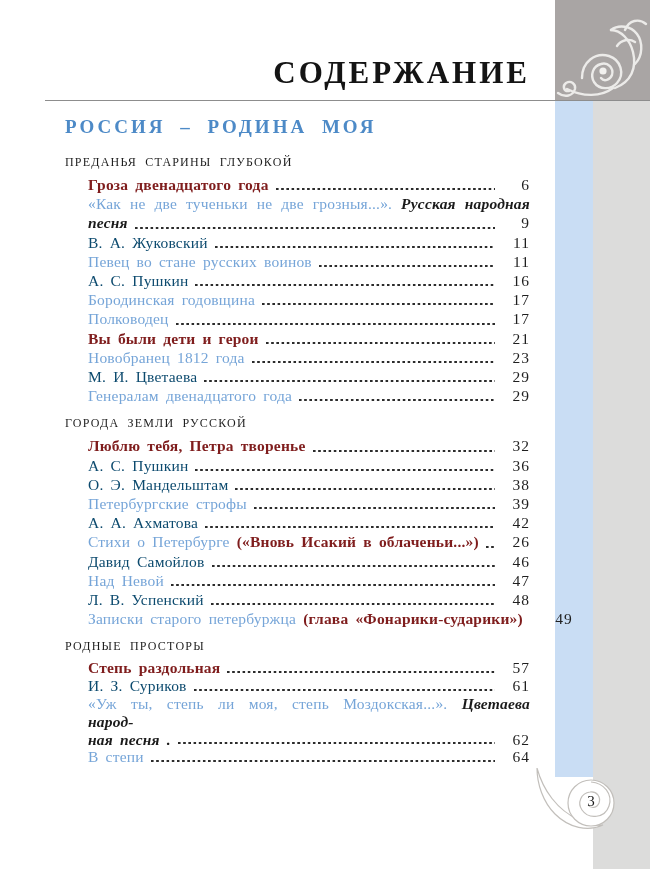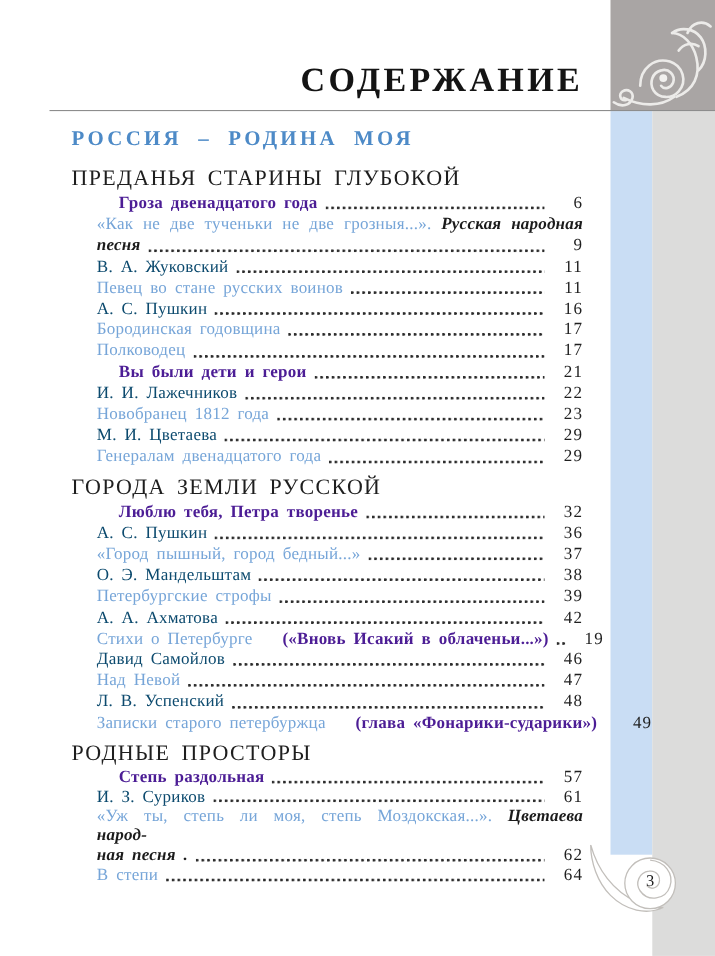--- a/index.html
+++ b/index.html
@@ -27,41 +27,41 @@
     font-size:31px;line-height:38px;font-weight:bold;letter-spacing:3px;color:#141414;
   }
   .part-title{
     margin:22px 0 0 0;text-align:left;
     font-size:19px;line-height:26px;font-weight:bold;letter-spacing:3px;word-spacing:7px;
     color:var(--accent-blue,#4d8ac7);
   }
   .section{margin-top:8px;}
   .section:first-child{margin-top:12px;}
   .sec-header{
-    font-size:20px;line-height:20px;letter-spacing:1.2px;word-spacing:4px;
+    font-size:12px;line-height:20px;letter-spacing:1.2px;word-spacing:4px;
     color:#1e1e1e;margin-bottom:3px;
   }
   .entries{padding-left:23px;}
   .entry{display:flex;line-height:19.2px;font-size:15.5px;}
   .section:nth-child(3) .entry{line-height:17.8px;}
   .entry .txt{white-space:nowrap;word-spacing:3px;letter-spacing:0.2px;}
   .entry.justify .txt{
     flex:1;white-space:normal;display:block;
     text-align:justify;text-align-last:justify;
   }
   .dots{
     flex:1;align-self:flex-end;height:4px;margin:0 5px 3px 7px;min-width:8px;
     background-image:radial-gradient(circle at 1.2px 2px,#2b2b2b 1.1px,transparent 1.45px);
     background-size:5.2px 4px;background-repeat:repeat-x;background-position:left bottom;
   }
   .entry.noleader .dots{background:none;}
   .pg{flex:0 0 30px;text-align:right;letter-spacing:1px;}
   
   .seg.plain{color:#0c4a6e;}
-  .seg.bold{color:#4c1d95;font-weight:bold;margin-left:20px;}
+  .seg.bold{color:#7f1d1d;font-weight:bold;}
   .seg.blue{color:var(--entry-blue,#76a5d8);margin-top:16px;}
   .seg.bold-italic{font-weight:bold;font-style:italic;color:#1b1b1b;}
 </style>
 </head>
 <body>
 
 <div class="top-gray-block"></div>
 <div class="strip-blue"></div>
 <div class="strip-gray"></div>
 <div class="title-rule"></div>
@@ -130,25 +130,20 @@
             <span class="txt"><span class="seg blue">Полководец</span></span>
             <span class="dots"></span>
             <span class="pg">17</span>
           </div>
           <div class="entry">
             <span class="txt"><span class="seg bold">Вы были дети и герои</span></span>
             <span class="dots"></span>
             <span class="pg">21</span>
           </div>
           <div class="entry">
-            <span class="txt"><span class="seg plain">И. И. Лажечников</span></span>
-            <span class="dots"></span>
-            <span class="pg">22</span>
-          </div>
-          <div class="entry">
             <span class="txt"><span class="seg blue">Новобранец 1812 года</span></span>
             <span class="dots"></span>
             <span class="pg">23</span>
           </div>
           <div class="entry">
             <span class="txt"><span class="seg plain">М. И. Цветаева</span></span>
             <span class="dots"></span>
             <span class="pg">29</span>
           </div>
           <div class="entry">
@@ -165,43 +160,38 @@
             <span class="txt"><span class="seg bold">Люблю тебя, Петра творенье</span></span>
             <span class="dots"></span>
             <span class="pg">32</span>
           </div>
           <div class="entry">
             <span class="txt"><span class="seg plain">А. С. Пушкин</span></span>
             <span class="dots"></span>
             <span class="pg">36</span>
           </div>
           <div class="entry">
-            <span class="txt"><span class="seg blue">«Город пышный, город бедный...»</span></span>
-            <span class="dots"></span>
-            <span class="pg">37</span>
-          </div>
-          <div class="entry">
             <span class="txt"><span class="seg plain">О. Э. Мандельштам</span></span>
             <span class="dots"></span>
             <span class="pg">38</span>
           </div>
           <div class="entry">
             <span class="txt"><span class="seg blue">Петербургские строфы</span></span>
             <span class="dots"></span>
             <span class="pg">39</span>
           </div>
           <div class="entry">
             <span class="txt"><span class="seg plain">А. А. Ахматова</span></span>
             <span class="dots"></span>
             <span class="pg">42</span>
           </div>
           <div class="entry">
             <span class="txt"><span class="seg blue">Стихи о Петербурге</span><span class="seg bold"> («Вновь Исакий в облаченьи...»)</span></span>
             <span class="dots"></span>
-            <span class="pg">19</span>
+            <span class="pg">26</span>
           </div>
           <div class="entry">
             <span class="txt"><span class="seg plain">Давид Самойлов</span></span>
             <span class="dots"></span>
             <span class="pg">46</span>
           </div>
           <div class="entry">
             <span class="txt"><span class="seg blue">Над Невой</span></span>
             <span class="dots"></span>
             <span class="pg">47</span>

